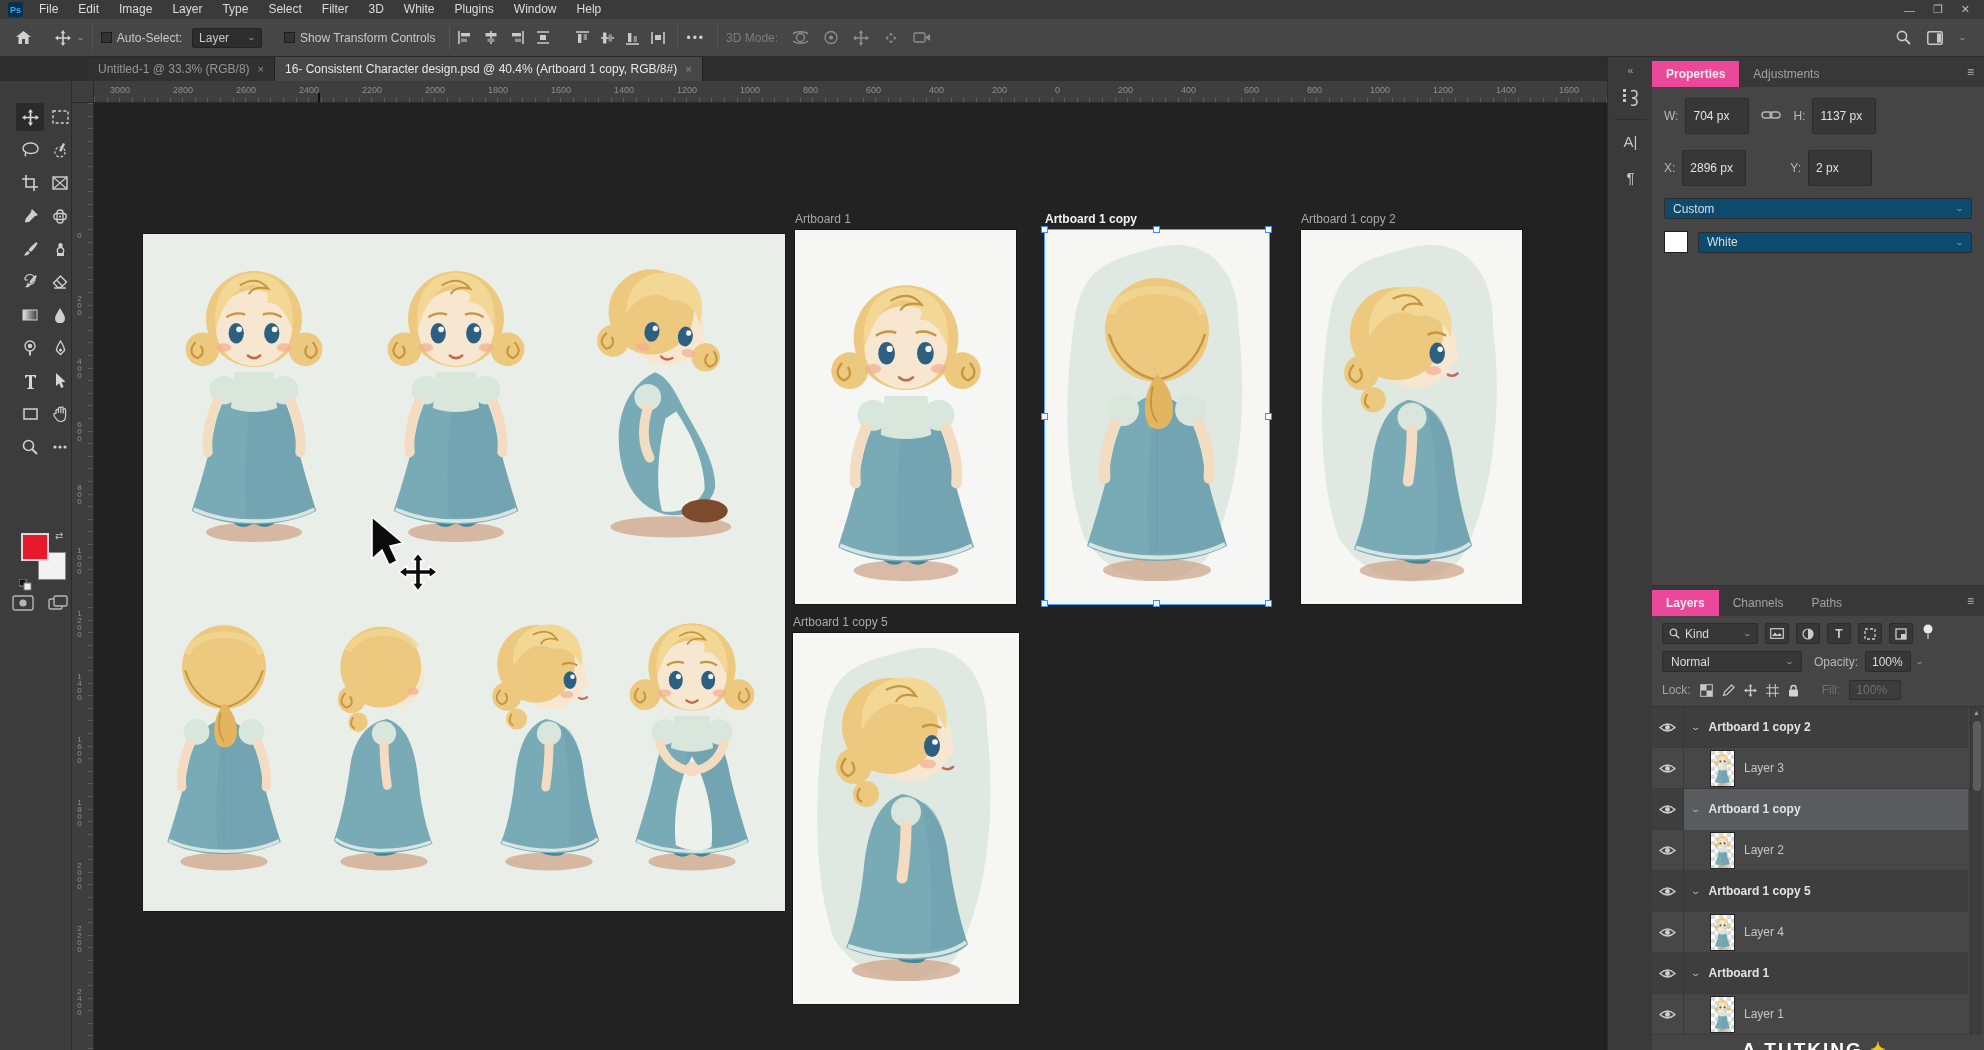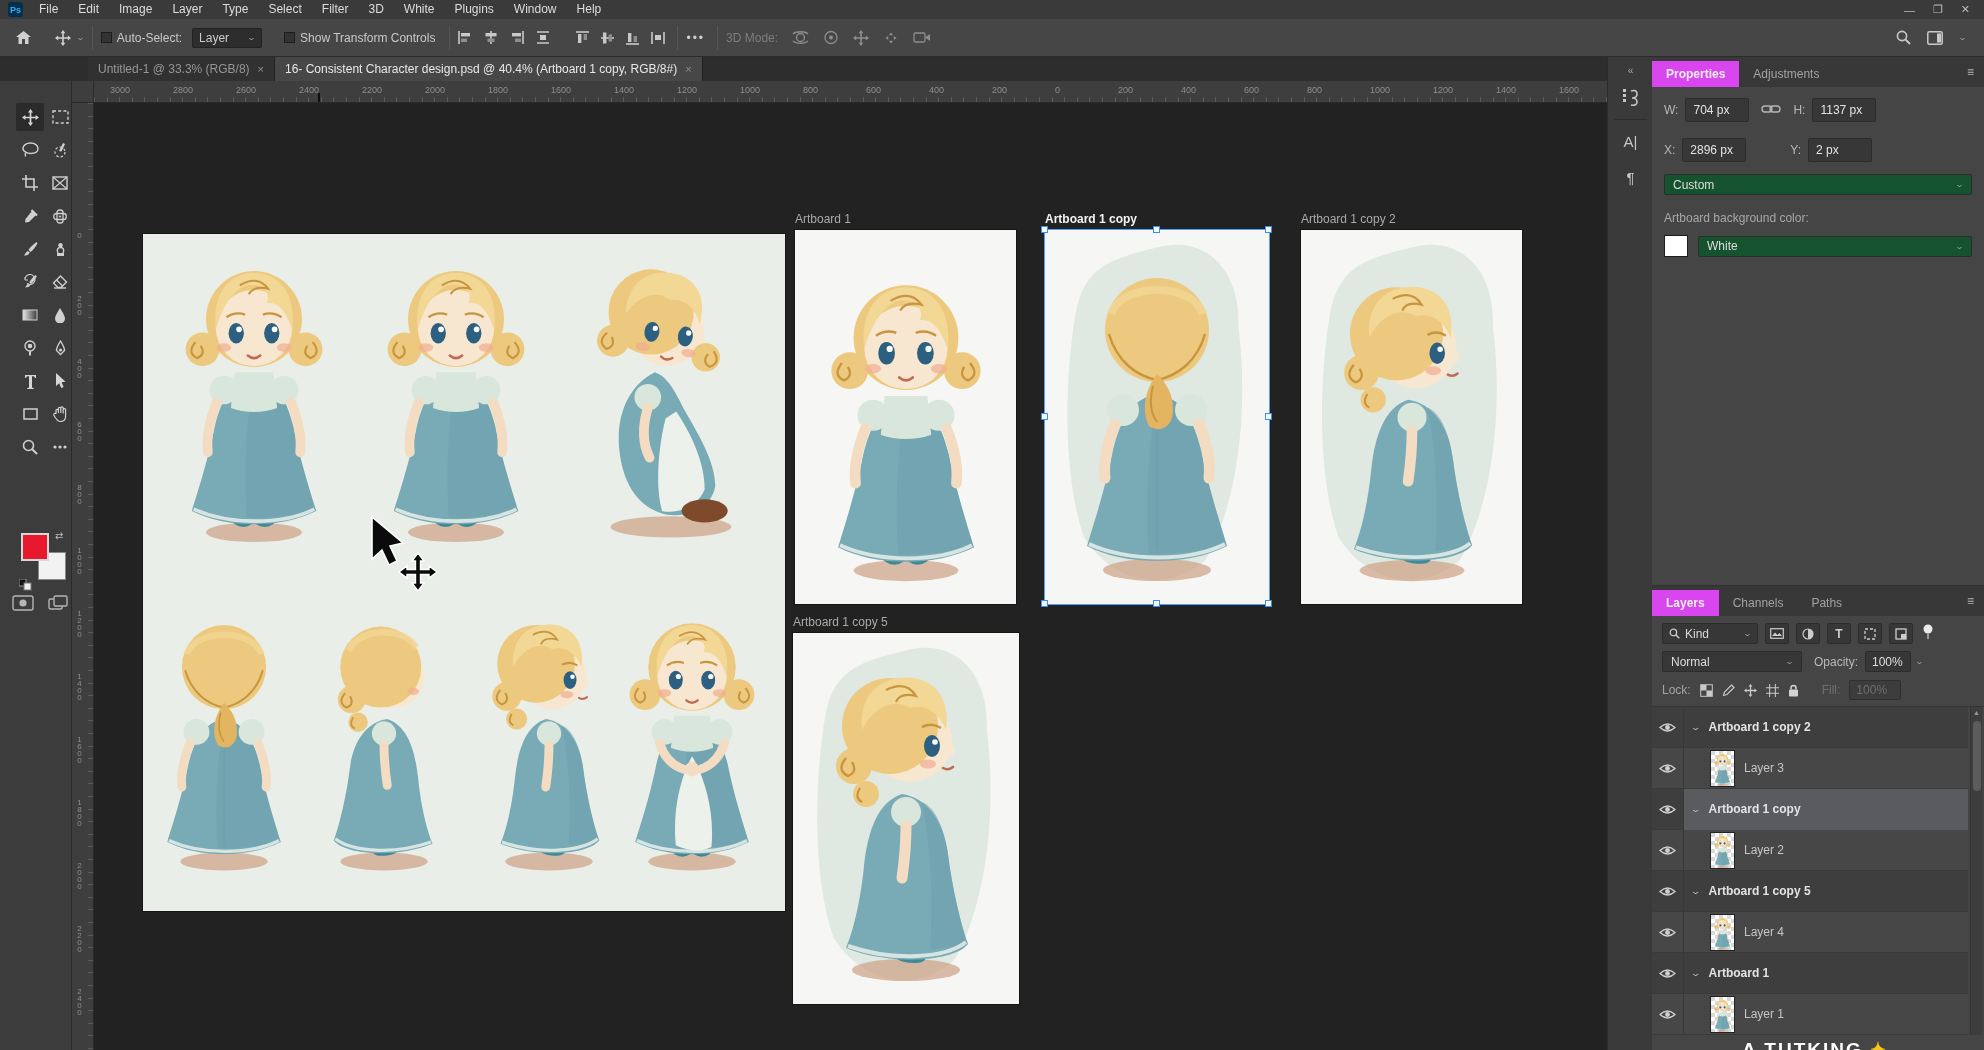--- a/index.html
+++ b/index.html
@@ -71,31 +71,31 @@
 
   
   #panelstrip { position:absolute; left:1607px; top:57px; width:45px; height:993px; background:#3a3a3a; border-left:1px solid #2b2b2b; z-index:20; color:#c6c6c6; }
   .strip-icon { position:absolute; left:0; width:45px; text-align:center; }
   .strip-sep { position:absolute; left:6px; width:33px; height:1px; background:#2d2d2d; }
 
   #rightpanels { position:absolute; left:1652px; top:57px; width:332px; height:993px; background:#454545; z-index:20; color:#c8c8c8; }
 
   .panel-tabs { position:relative; height:30px; background:#383838; display:flex; align-items:flex-end; }
   .panel-tab { height:26px; padding:0 14px; display:flex; align-items:center; font-size:12px; color:#a2a2a2; }
-  .panel-tab.active { background:#d946ef; color:#efefef; font-weight:bold; }
+  .panel-tab.active { background:#ec4899; color:#efefef; font-weight:bold; }
   .panel-menu { position:absolute; right:10px; top:8px; color:#b5b5b5; font-size:12px; letter-spacing:0; }
 
   #properties { position:absolute; left:0; top:25px; width:332px; height:503px; }
   #prop-head { display:flex; align-items:center; gap:10px; padding:10px 12px 8px 12px; border-bottom:1px solid #383838; }
   #prop-artboard-icon { width:26px; height:26px; background:#2f2f2f; border-radius:2px; display:flex; align-items:center; justify-content:center; }
   .prop-row { display:flex; align-items:center; padding:6px 12px; font-size:12px; color:#b8b8b8; }
-  .field { background:#373737; border:1px solid #2c2c2c; border-radius:2px; height:24px; min-width:64px;
+  .field { background:#373737; border:1px solid #2c2c2c; border-radius:2px; height:36px; min-width:64px;
     display:flex; align-items:center; padding:0 7px; color:#e2e2e2; font-size:12px; }
   .prop-label { margin:0 7px 0 0; }
-  .prop-select { background:#14532d; border:1px solid #2c2c2c; border-radius:2px; height:21px; flex:1;
+  .prop-select { background:#0c4a6e; border:1px solid #2c2c2c; border-radius:2px; height:21px; flex:1;
     display:flex; align-items:center; padding:0 8px; color:#dedede; font-size:12px; justify-content:space-between; }
   .section-label { padding:10px 12px 4px 12px; font-size:12px; color:#a8a8a8; }
   #bg-swatch { width:24px; height:22px; background:#fff; border:1px solid #1e1e1e; margin-right:10px; }
 
   #layerspanel { position:absolute; left:0; top:528px; width:332px; height:594px; border-top:1px solid #303030; }
   #filter-row { display:flex; align-items:center; gap:7px; padding:7px 10px 5px 10px; }
   #kind-dd { background:#373737; border:1px solid #2c2c2c; border-radius:2px; height:21px; width:96px;
     display:flex; align-items:center; gap:5px; padding:0 6px; font-size:12px; color:#d8d8d8; }
   .filter-btn { width:24px; height:21px; background:#373737; border:1px solid #2c2c2c; border-radius:2px;
     display:flex; align-items:center; justify-content:center; color:#cdcdcd; font-size:12px; }
@@ -896,21 +896,20 @@
         <span style="margin:0 12px; width:20px"></span>
         <span class="prop-label">Y:</span>
         <span class="field">2 px</span>
       </div>
       <div class="prop-row">
         <span class="prop-select">
           <span>Custom</span>
             <span class="chev">⌄</span>
         </span>
       </div>
-      <div class="section-label">Artboard background color:</div>
       <div class="prop-row">
         <span id="bg-swatch"></span>
         <span class="prop-select">
           <span>White</span>
             <span class="chev">⌄</span>
         </span>
       </div>
     </div>
 
     <div id="layerspanel">

